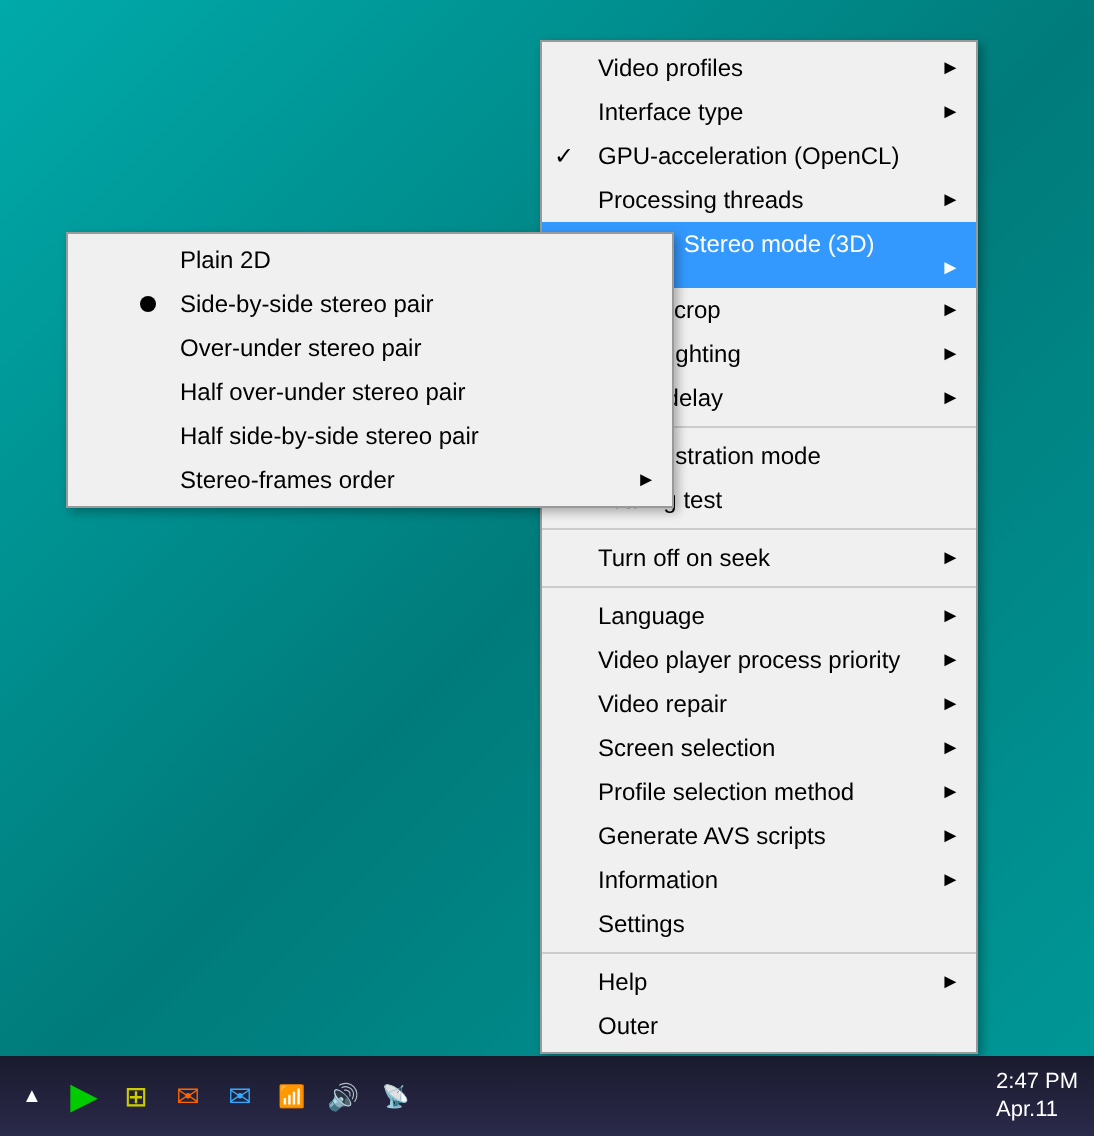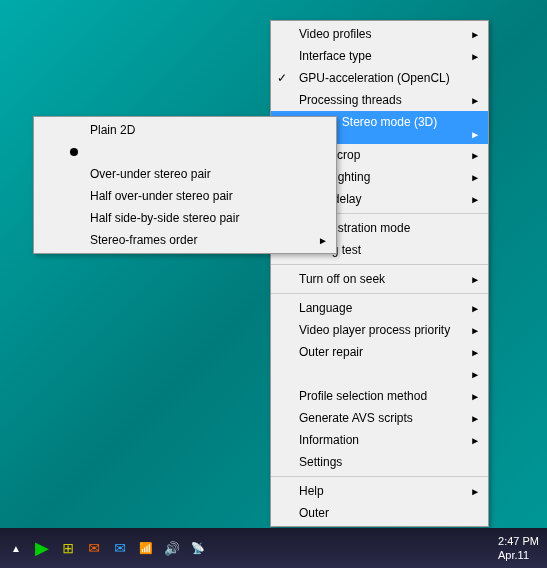--- a/index.html
+++ b/index.html
@@ -148,20 +148,21 @@
 <body>
 
 <div class="desktop">
 
   <div class="sub-menu-stereo" style="left: 33px; top: 116px; padding-left: 28px;">
     <div class="menu-item">
       <span class="menu-label">Plain 2D</span>
     </div>
     <div class="menu-item">
       <span class="radio-dot"></span>
+      <span class="menu-label">Side-by-side stereo pair</span>
     </div>
     <div class="menu-item">
       <span class="menu-label">Over-under stereo pair</span>
     </div>
     <div class="menu-item">
       <span class="menu-label">Half over-under stereo pair</span>
     </div>
     <div class="menu-item">
       <span class="menu-label">Half side-by-side stereo pair</span>
     </div>
@@ -219,24 +220,25 @@
     <div class="menu-separator"></div>
     <div class="menu-item">
       <span class="menu-label">Language</span>
       <span class="menu-arrow">►</span>
     </div>
     <div class="menu-item">
       <span class="menu-label">Video player process priority</span>
       <span class="menu-arrow">►</span>
     </div>
     <div class="menu-item">
-      <span class="menu-label">Outer repair</span>
-      <span class="menu-arrow">►</span>
-    </div>
-    <div class="menu-item">
+      <span class="menu-label">Video repair</span>
+      <span class="menu-arrow">►</span>
+    </div>
+    <div class="menu-item">
+      <span class="menu-label">Screen selection</span>
       <span class="menu-arrow">►</span>
     </div>
     <div class="menu-item">
       <span class="menu-label">Profile selection method</span>
       <span class="menu-arrow">►</span>
     </div>
     <div class="menu-item">
       <span class="menu-label">Generate AVS scripts</span>
       <span class="menu-arrow">►</span>
     </div>

